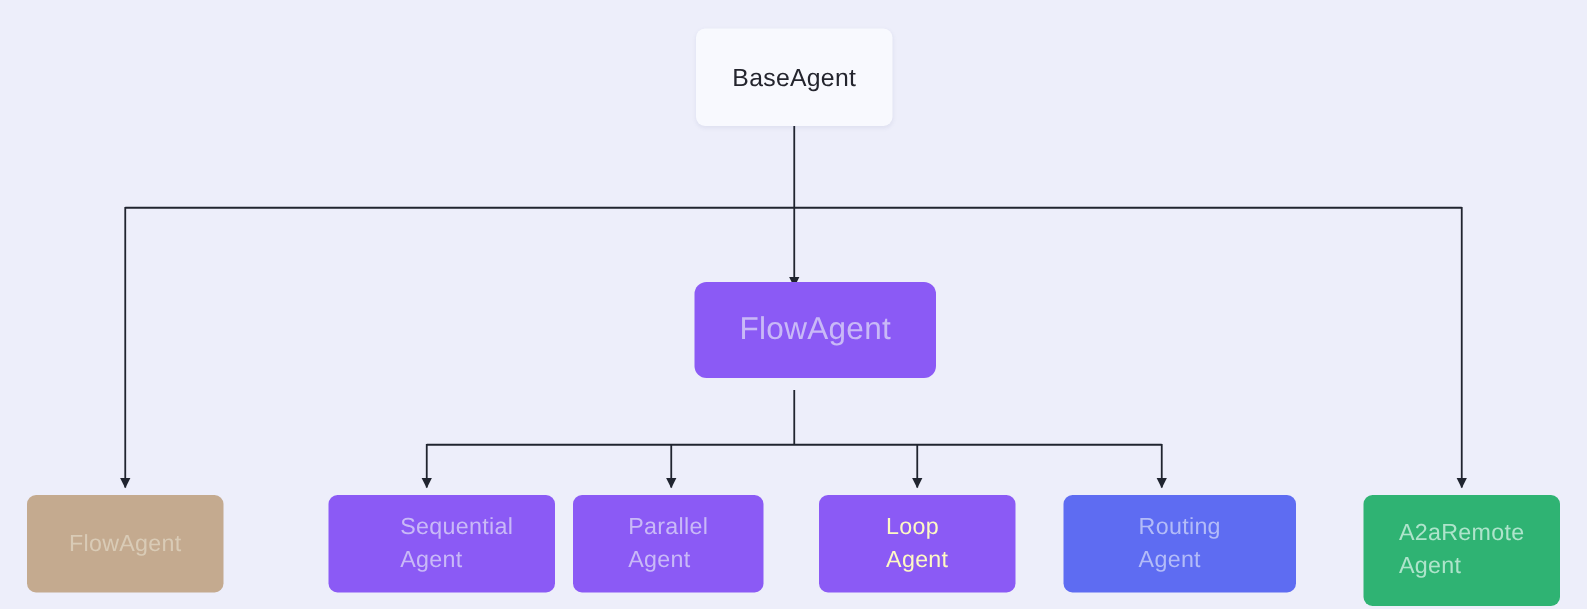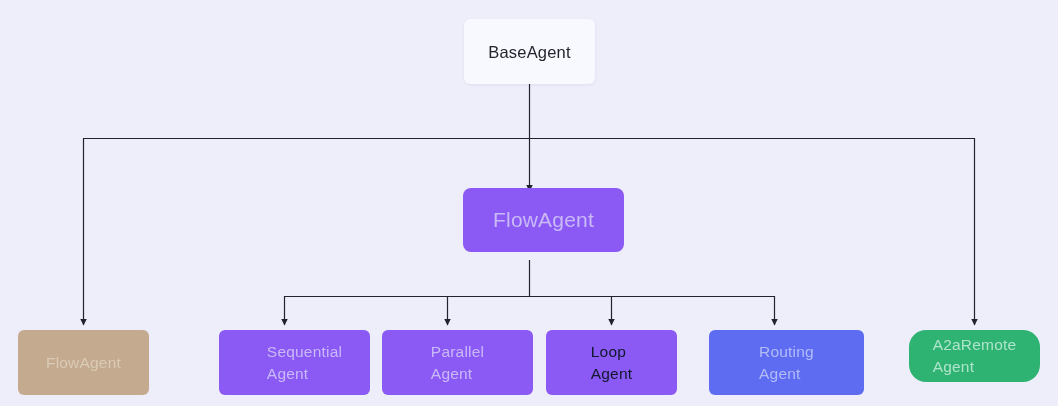--- a/index.html
+++ b/index.html
@@ -19,24 +19,24 @@
     border-radius:6px;
     font-size:15.5px;
     line-height:22px;
     letter-spacing:.2px;
   }
   
   #n-base   {left:464px;top:19px; width:131px;height:65px;font-size:16.5px;color:#24252e;box-shadow:0 1px 3px rgba(90,98,150,.10);}
   #n-flow   {left:463px;top:188px;width:161px;height:64px;font-size:21px;border-radius:8px;}
   #n-react  {left:18px; top:330px;width:131px;height:65px;}
   #n-seq    {left:219px;top:330px;width:131px;height:65px;}
-  #n-par    {left:382px;top:330px;width:151px;height:65px;}
+  #n-par    {left:382px;top:330px;width:127px;height:65px;}
   #n-loop   {left:546px;top:330px;width:131px;height:65px;}
   #n-rout   {left:709px;top:330px;width:155px;height:65px;}
-  #n-a2a    {left:909px;top:330px;width:131px;height:52px;border-radius:17px;}
+  #n-a2a    {left:909px;top:330px;width:131px;height:74px;}
 </style>
 </head>
 <body>
 
 <div class="canvas">
 
   <svg class="edges" xmlns="http://www.w3.org/2000/svg">
     <defs>
       <marker id="arrow" markerWidth="9" markerHeight="9" refX="6.5" refY="3.5" orient="auto" markerUnits="userSpaceOnUse">
         <path class="arrowhead" d="M0,0 L7,3.5 L0,7 Z" fill="#20242f"></path>
@@ -57,20 +57,20 @@
     <line class="edge" x1="774.5" y1="296" x2="774.5" y2="325" marker-end="url(#arrow)" stroke="#20242f"></line>
   </svg>
 
   <div class="node" id="n-base" style="background: rgb(248, 249, 254); color: rgb(36, 37, 46);">BaseAgent</div>
   <div class="node" id="n-flow" style="background: rgb(139, 90, 245); color: rgb(201, 185, 247);">FlowAgent</div>
   <div class="node" id="n-react" style="background: rgb(196, 170, 143); color: rgb(217, 203, 182);">FlowAgent</div>
   <div class="node" id="n-seq" style="background: rgb(139, 90, 245); color: rgb(201, 185, 247); padding-left: 20px;">Sequential
 Agent</div>
   <div class="node" id="n-par" style="background: rgb(139, 90, 245); color: rgb(201, 185, 247);">Parallel
 Agent</div>
-  <div class="node" id="n-loop" style="background: rgb(139, 90, 245); color: #0f172a;">Loop
+  <div class="node" id="n-loop" style="background: rgb(139, 90, 245); color: #fef9c3;">Loop
 Agent</div>
   <div class="node" id="n-rout" style="background: rgb(94, 108, 242); color: rgb(179, 188, 248);">Routing
 Agent</div>
   <div class="node" id="n-a2a" style="background: rgb(47, 179, 115); color: rgb(174, 228, 203);">A2aRemote
 Agent</div>
 
 </div>
 
 </body></html>

